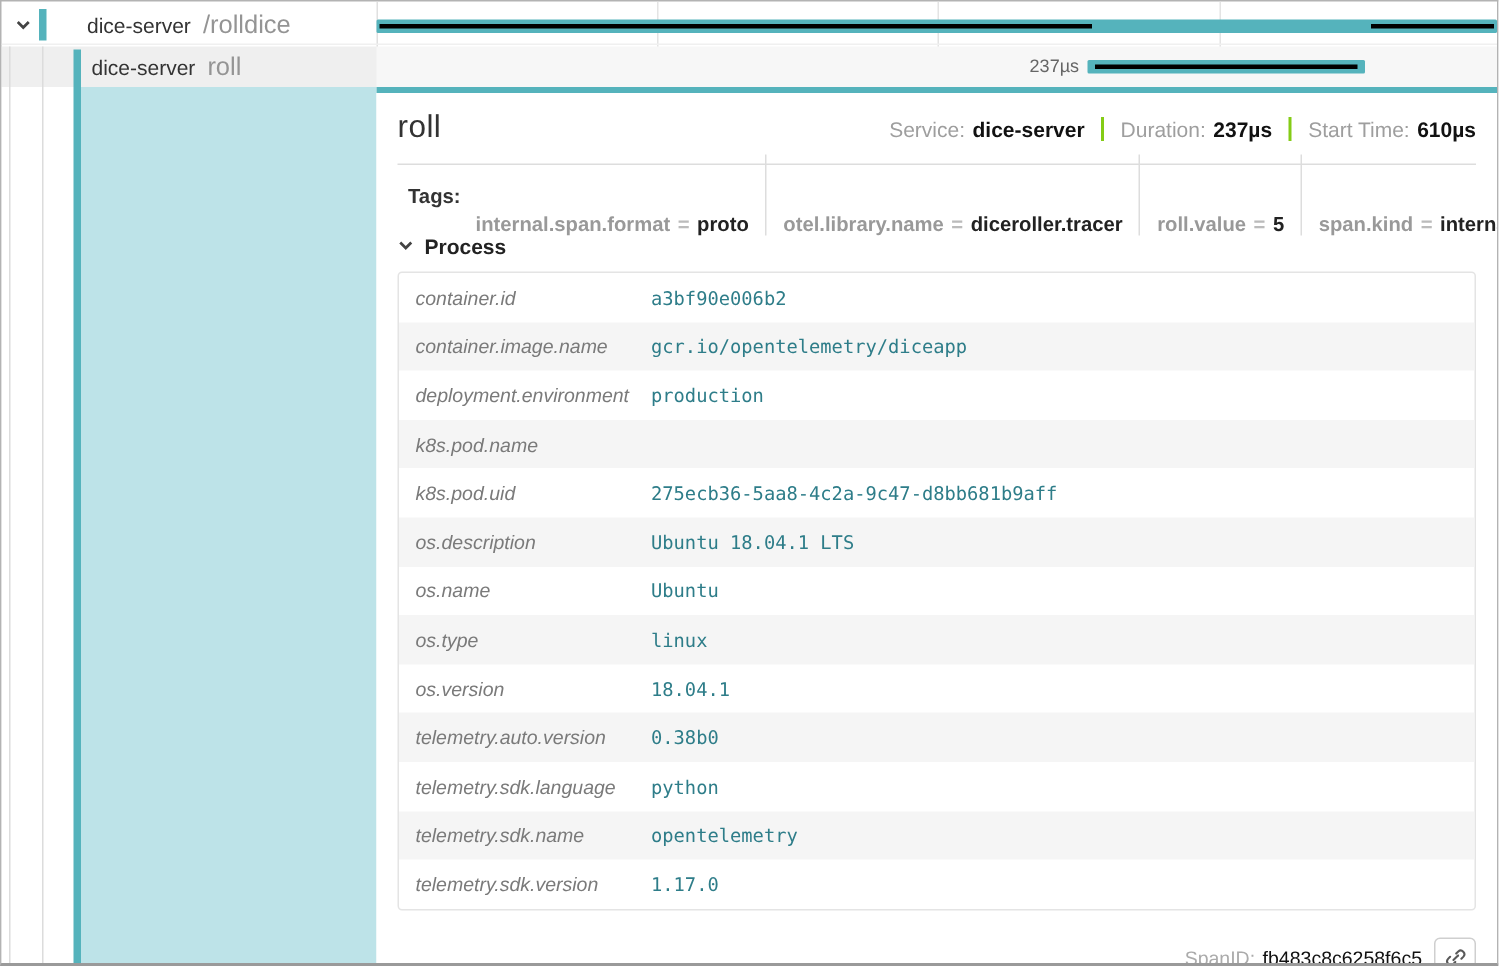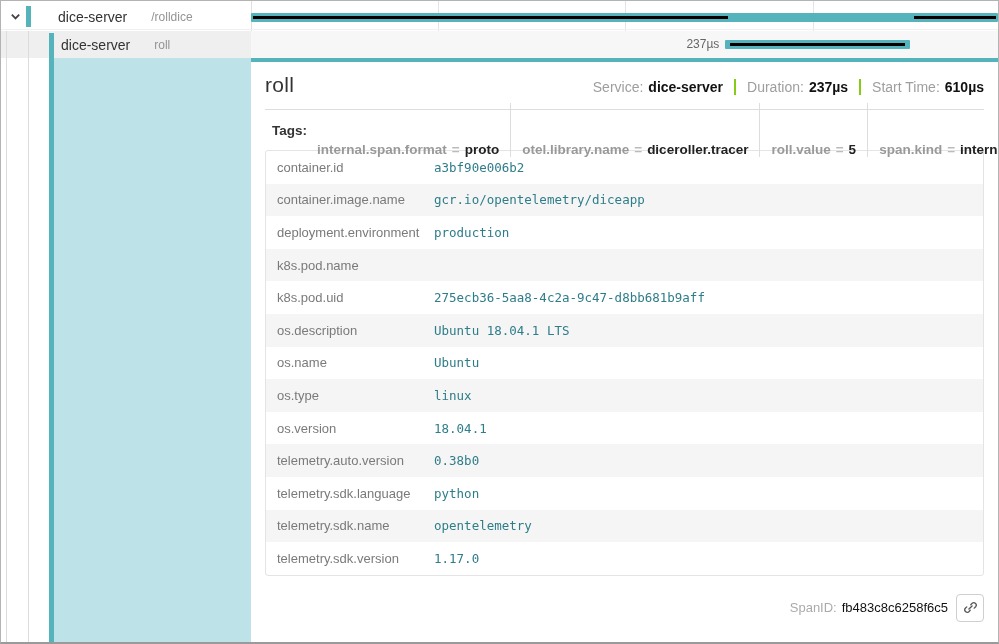--- a/index.html
+++ b/index.html
@@ -27,21 +27,21 @@
   .row-2 .name-col{background:#efefef;}
   .row-2 .tl-col{background:#f7f7f7;}
   .tl-col{position:relative;flex:1;}
   .expander{display:flex;align-items:center;justify-content:center;width:12px;height:12px;margin-left:8px;cursor:pointer;}
   .svc-bar{position:absolute;top:2px;bottom:2px;width:5px;background:var(--teal);}
   .row-1 .svc-bar{left:25px;}
   .row-2 .svc-bar{left:48px;top:2px;bottom:-1px;}
   .svc-name{font-size:14px;font-weight:500;color:#333;white-space:nowrap;}
   .row-1 .svc-name{margin-left:37px;}
   .row-2 .svc-name{margin-left:60px;font-weight:400;}
-  .op-name{font-size:12px;color:#949494;margin-left:24px;white-space:nowrap;}
+  .op-name{font-size:17px;color:#949494;margin-left:8px;white-space:nowrap;}
   .indent-guide{position:absolute;top:0;bottom:0;width:1px;background:#dcdcdc;}
   .span-bar{position:absolute;height:9px;top:9px;background:var(--teal);border-radius:1px;cursor:pointer;}
   .crit-seg{position:absolute;top:3px;height:3px;background:var(--crit);}
   .duration-label{position:absolute;left:0;top:0;bottom:0;font-size:12px;color:#666;
     text-align:right;line-height:27px;pointer-events:none;}
   
   .left-fill{position:absolute;left:0;top:57px;bottom:0;width:250px;background:#fff;}
   .left-fill .svc-bar{left:48px;top:0;bottom:0;}
   .sel-fill{position:absolute;left:53px;right:0;top:0;bottom:0;background:var(--teal-light);}
   
@@ -62,21 +62,21 @@
   .tag-key{color:#999;}
   .tag-eq{color:#bbb;margin:0 5px;}
   .tag-val{color:#222;margin-top:39px;}
   .process-row{display:flex;align-items:center;margin-top:14px;height:17px;cursor:pointer;}
   .process-label{font-weight:700;font-size:14px;color:#222;margin-left:7px;}
   .chev{stroke:#444;fill:none;stroke-width:2;}
   
   .kv-table{margin-top:9px;border:1px solid #e4e4e4;border-radius:3px;overflow:hidden;background:#fff;}
   .kv-row{display:flex;align-items:center;height:32.6px;font-size:13px;}
   .kv-row:nth-child(even){background:#f5f5f5;}
-  .kv-key{width:168px;flex:none;padding-left:11px;color:#7a7a7a;}
+  .kv-key{width:168px;flex:none;padding-left:11px;color:#7a7a7a;font-style:italic;}
   .kv-val{font-family:"DejaVu Sans Mono",monospace;font-size:12.5px;color:var(--val-teal);}
   
   .detail-footer{display:flex;align-items:center;justify-content:flex-end;margin-top:18px;font-size:13px;}
   .footer-label{color:#ababab;}
   .footer-value{color:#111;margin-left:5px;}
   .link-btn{width:28px;height:28px;margin-left:8px;border:1px solid #cfcfcf;border-radius:4px;
     background:#fff;display:flex;align-items:center;justify-content:center;cursor:pointer;}
 </style>
 </head>
 <body>
@@ -176,20 +176,26 @@
             <span class="tag-val">5</span>
           </span>
           <span class="tag-item">
             <span class="tag-key">span.kind</span>
             <span class="tag-eq">=</span>
             <span class="tag-val">internal</span>
           </span>
         </span>
     </div>
 
+    <div class="process-row">
+      <svg width="11" height="11" viewBox="0 0 12 12">
+          <polyline class="chev" points="2,4 6,8 10,4"></polyline>
+        </svg>
+      <span class="process-label">Process</span>
+    </div>
 
     <div class="kv-table" id="kv-table">
 
     <div class="kv-row">
           <span class="kv-key">container.id</span>
           <span class="kv-val">a3bf90e006b2</span>
         </div>
         <div class="kv-row">
           <span class="kv-key">container.image.name</span>
           <span class="kv-val">gcr.io/opentelemetry/diceapp</span>

